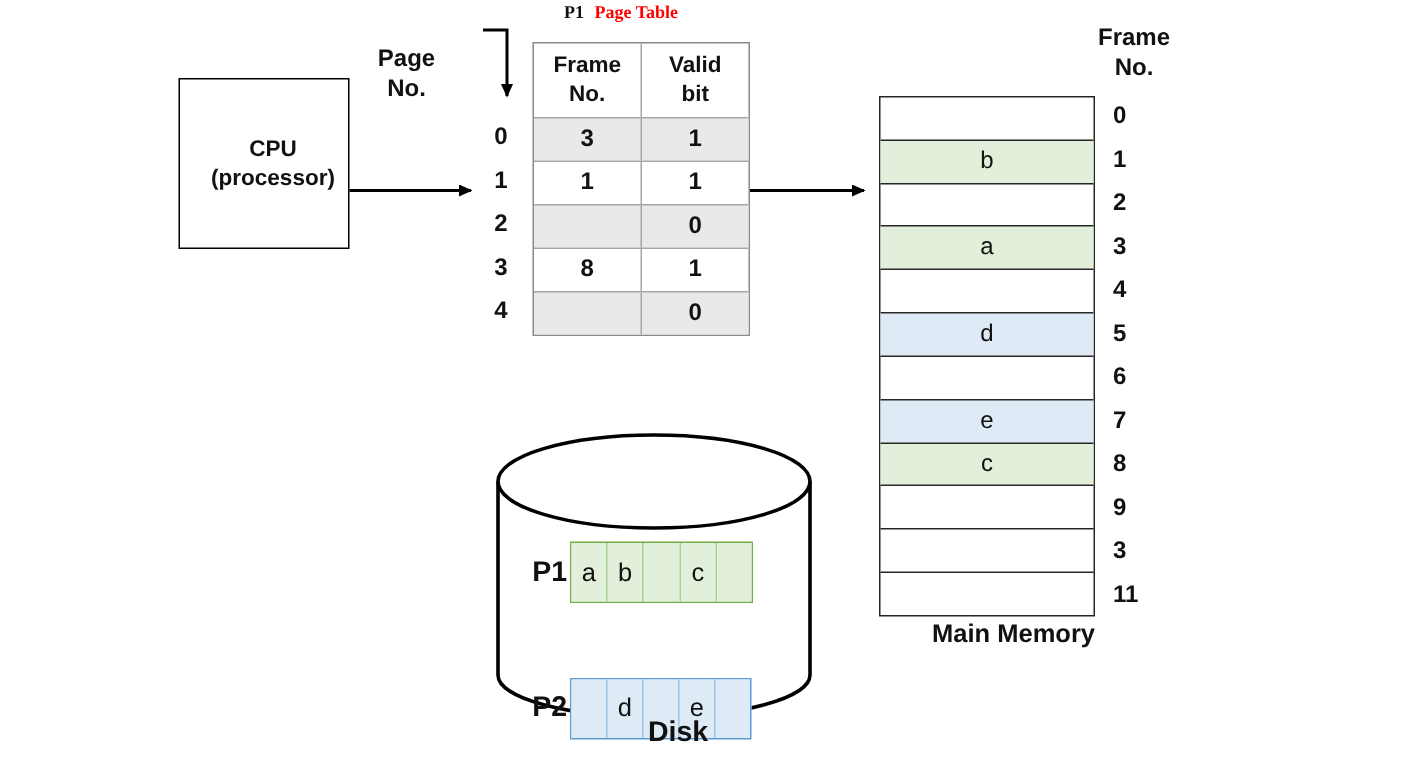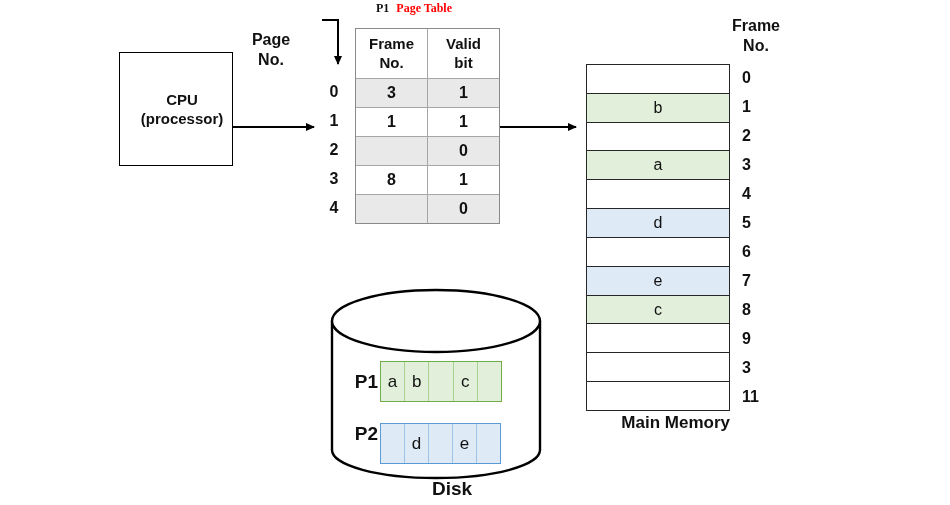--- a/index.html
+++ b/index.html
@@ -227,21 +227,21 @@
   <div class="abs" style="left:340px;top:361px;width:162px;height:41px;display:flex;align-items:center;">
     <div class="disk-page-label">P1</div>
     <div class="disk-cells green" id="disk-cells-0" style="width:122px;height:41px;margin-left:2px;">
         <div class="disk-cell">a</div>
         <div class="disk-cell">b</div>
         <div class="disk-cell"></div>
         <div class="disk-cell">c</div>
         <div class="disk-cell"></div>
       </div>
   </div>
-  <div class="abs" style="left:340px;top:423px;width:162px;height:58px;display:flex;">
+  <div class="abs" style="left:340px;top:443px;width:162px;height:58px;display:flex;align-items:center;">
     <div class="disk-page-label">P2</div>
     <div class="disk-cells blue" id="disk-cells-1" style="width:121px;height:41px;margin-left:2px;">
         <div class="disk-cell"></div>
         <div class="disk-cell">d</div>
         <div class="disk-cell"></div>
         <div class="disk-cell">e</div>
         <div class="disk-cell"></div>
       </div>
   </div>
   <div class="abs disk-caption center">Disk</div>

